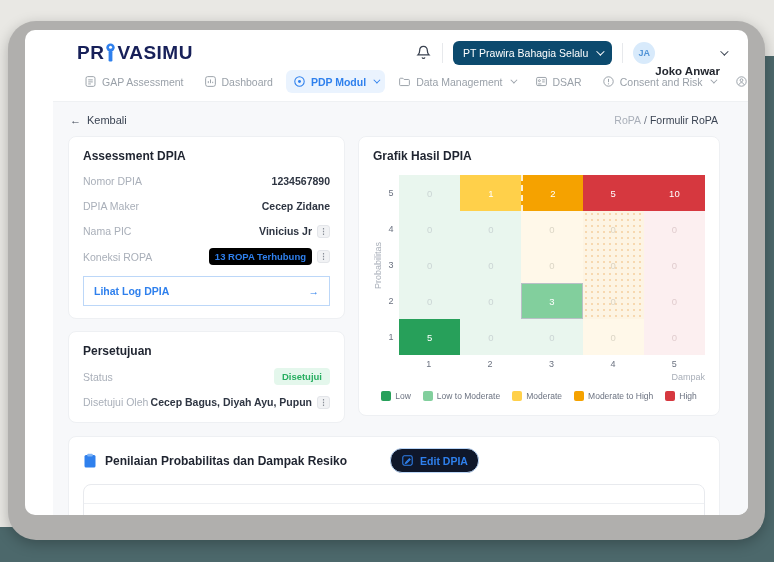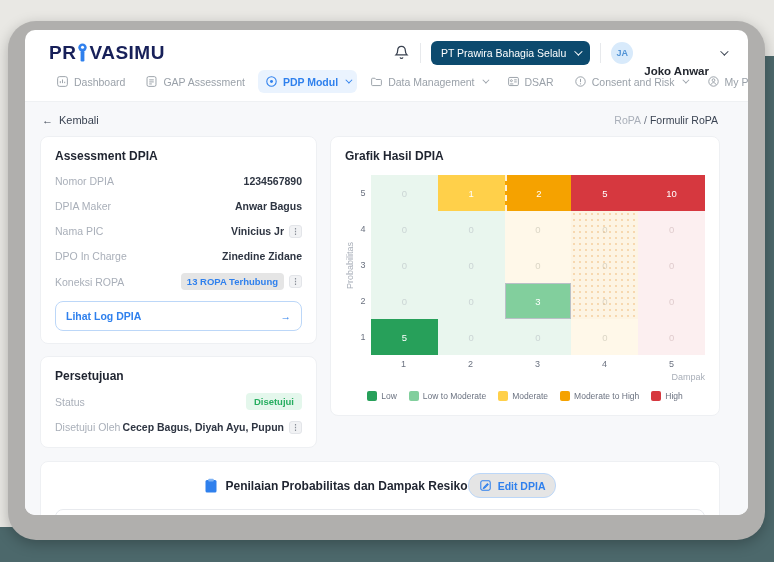--- a/index.html
+++ b/index.html
@@ -4,34 +4,34 @@
 <style>
   * { margin:0; padding:0; box-sizing:border-box; }
   body { font-family:"Liberation Sans", sans-serif; background:#E9E8E4; }
   .stage { position:relative; width:774px; height:562px; background:#E9E8E4; overflow:hidden; }
 
   .teal-bottom { position:absolute; left:0; right:0; top:527px; bottom:0; background:#4C686B; }
   .teal-right  { position:absolute; right:0; top:56px; width:13px; bottom:0; background:#4C686B; }
   .window-frame { position:absolute; left:8px; top:21px; width:757px; height:519px;
                   background:#B0AFAD; border-radius:28px; box-shadow:0 4px 14px rgba(0,0,0,.25); }
   .panel { position:absolute; left:25px; top:30px; width:723px; height:485px; background:#fff;
-           border-radius:10px; overflow:hidden; display:flex; flex-direction:column; }
+           border-radius:10px; overflow:hidden; display:flex; flex-direction:column;padding-left:28px; }
 
   
   .app-header { display:flex; align-items:center; justify-content:space-between; padding:9px 22px 2px 24px; height:38px; }
   .logo { display:flex; align-items:center; font-weight:bold; font-size:19px; letter-spacing:.5px; color:#172059; }
   .logo .key { margin:0 1px; display:flex; }
   .hdr-right { display:flex; align-items:center; gap:10px; }
   .v-sep { width:1px; height:20px; background:#E7E9EC; }
   .bell-btn { display:flex; color:#3A4250; cursor:pointer; }
   .company-pill { display:flex; align-items:center; gap:8px; background:#0c4a6e; color:#fff;
                   font-size:10.5px; padding:6px 10px; border-radius:6px; cursor:pointer; }
   .avatar { width:22px; height:22px; border-radius:50%; background:#D8EAFB; color:#5193D6;
             font-size:9px; font-weight:bold; display:flex; align-items:center; justify-content:center; }
-  .user-chip { display:flex; align-items:center; gap:11px; cursor:pointer; }
+  .user-chip { display:flex; align-items:center; gap:0; cursor:pointer; }
   .user-name { font-size:11.5px; font-weight:bold; color:#23272F;margin-top:37px; }
   .chev { width:6px; height:6px; border-right:1.5px solid currentColor; border-bottom:1.5px solid currentColor;
           transform:rotate(45deg) translateY(-2px); display:inline-block; }
   .chev.white { color:#fff; } .chev.dark { color:#3A4250; } .chev.blue { color:#2F80ED; } .chev.gray { color:#9AA1A9; }
 
   
   .nav { display:flex; align-items:center; gap:6px; padding:2px 18px 8px 24px; border-bottom:1px solid #EFF1F3; }
   .nav-item { display:flex; align-items:center; gap:5px; color:#9AA1A9; font-size:10.5px;
               padding:5px 7px; border-radius:6px; cursor:pointer; white-space:nowrap; }
   .nav-item .nico { display:flex; }
@@ -49,23 +49,23 @@
   .cols { display:grid; grid-template-columns:277px 1fr; gap:13px; align-items:start; }
   .card { background:#fff; border:1px solid #EEF0F3; border-radius:8px; padding:12px 14px; }
   .card-title { font-size:12px; font-weight:bold; color:#1F2430; }
 
   .info-rows { margin-top:10px; display:flex; flex-direction:column; gap:9px; }
   .irow { display:flex; justify-content:space-between; align-items:center; min-height:16px; }
   .ilabel { font-size:10.5px; color:#A9AFB9; }
   .ivalue { font-size:10.5px; color:#2E3542; font-weight:bold; display:flex; align-items:center; gap:5px; }
   .more-badge { width:13px; height:13px; background:#F1F2F4; border:1px solid #E3E5E9; border-radius:3px;
                 color:#8A8F98; font-size:8px; line-height:11px; text-align:center; cursor:pointer; }
-  .ropa-badge { background:#e5e5e5; color:#2F80ED; font-size:9.5px; font-weight:bold; padding:3px 6px; border-radius:4px; cursor:pointer; }
+  .ropa-badge { background:#000000; color:#2F80ED; font-size:9.5px; font-weight:bold; padding:3px 6px; border-radius:4px; cursor:pointer; }
   .log-btn { margin-top:11px; width:100%; display:flex; justify-content:space-between; align-items:center;
-             border:1px solid #BCD7F8; background:#fff; border-radius:8px; padding:8px 10px;
+             border:1px solid #BCD7F8; background:#fff; border-radius:0; padding:8px 10px;
              color:#2F80ED; font-size:10.5px; font-weight:bold; cursor:pointer; }
 
   .status-badge { background:#E4F7EC; color:#27AE60; font-size:9.5px; font-weight:bold; padding:3px 8px; border-radius:4px; }
 
   
   .plot-wrap { display:flex; margin-top:12px; }
   .ylab { writing-mode:vertical-rl; transform:rotate(180deg); font-size:9px; color:#A9AFB9; text-align:center; height:180px; }
   .yticks { display:flex; flex-direction:column; width:16px; }
   .yticks span { height:36px; display:flex; align-items:center; justify-content:center; font-size:9px; color:#6B7280; }
   .hgrid { flex:1; display:grid; grid-template-columns:repeat(5,1fr); }
@@ -82,23 +82,23 @@
   .cell.zone-pink { background:#FCEFF0; color:rgba(205,180,182,.6); }
   .xticks { display:grid; grid-template-columns:repeat(5,1fr); margin-left:25px; margin-top:4px; }
   .xticks span { text-align:center; font-size:9px; color:#6B7280; }
   .xlab { text-align:right; font-size:9px; color:#A9AFB9; margin-top:3px; margin-left:25px; }
   .legend { display:flex; justify-content:center; gap:12px; margin-top:9px; }
   .leg-item { display:flex; align-items:center; gap:4px; font-size:8.5px; color:#6B7280; }
   .leg-sw { width:10px; height:10px; border-radius:2px; }
 
   
   .assessment { margin-top:13px; background:#fff; border:1px solid #EEF0F3; border-radius:8px; padding:11px 14px; }
-  .assess-head { display:flex; justify-content:center; align-items:center; }
+  .assess-head { display:flex; justify-content:flex-start; align-items:center;gap:43px; }
   .assess-title { display:flex; align-items:center; gap:8px; font-size:12px; font-weight:bold; color:#1F2430; }
-  .edit-btn { display:flex; align-items:center; gap:6px; border:1px solid #BCD7F8; background:#e5e5e5; border-radius:12px;
+  .edit-btn { display:flex; align-items:center; gap:6px; border:1px solid #BCD7F8; background:#0f172a; border-radius:12px;
               padding:5px 10px; color:#2F80ED; font-size:10.5px; font-weight:bold; cursor:pointer; }
   .question-card { margin-top:11px; border:1px solid #E8EAEE; border-radius:8px; min-height:120px; }
   .q-head { display:flex; justify-content:space-between; align-items:center; padding:9px 14px; border-bottom:1px solid #EEF0F3; }
 
   svg { display:block; }
 </style>
 </head>
 <body>
 
 <div class="stage">
@@ -138,34 +138,34 @@
           <span class="user-name">Joko Anwar</span>
           <span class="chev dark"></span>
         </div>
       </div>
     </div>
 
     <div class="nav" id="nav">
         <div class="nav-item">
           <span class="nico">
             <svg width="13" height="13" viewBox="0 0 16 16" fill="none" stroke="currentColor" stroke-width="1.2">
+              <rect x="2.5" y="2" width="11" height="12" rx="2"></rect>
+              <path d="M5.2 6h5.6M5.2 8.5h5.6M5.2 11h3.2"></path>
+            </svg>
+          </span>
+          <span>GAP Assessment</span>
+        </div>
+        <div class="nav-item">
+          <span class="nico">
+            <svg width="13" height="13" viewBox="0 0 16 16" fill="none" stroke="currentColor" stroke-width="1.2">
               <rect x="2" y="2" width="12" height="12" rx="2.5"></rect>
               <path d="M5.3 10V7.5M8 10V5.5M10.7 10V8.3"></path>
             </svg>
           </span>
           <span>Dashboard</span>
-        </div>
-        <div class="nav-item">
-          <span class="nico">
-            <svg width="13" height="13" viewBox="0 0 16 16" fill="none" stroke="currentColor" stroke-width="1.2">
-              <rect x="2.5" y="2" width="11" height="12" rx="2"></rect>
-              <path d="M5.2 6h5.6M5.2 8.5h5.6M5.2 11h3.2"></path>
-            </svg>
-          </span>
-          <span>GAP Assessment</span>
         </div>
         <div class="nav-item active">
           <span class="nico">
             <svg width="13" height="13" viewBox="0 0 16 16" fill="none" stroke="currentColor" stroke-width="1.3">
               <circle cx="8" cy="8" r="5.8"></circle>
               <circle cx="8" cy="8" r="1.8" fill="currentColor" stroke="none"></circle>
             </svg>
           </span>
           <span>PDP Modul</span>
           <span class="chev blue"></span>
@@ -231,34 +231,28 @@
             <div class="info-rows" id="info-rows">
                 <div class="irow">
                   <span class="ilabel">Nomor DPIA</span>
                   <span class="ivalue">
                     <span>1234567890</span>
                   </span>
                 </div>
                 <div class="irow">
                   <span class="ilabel">DPIA Maker</span>
                   <span class="ivalue">
-                    <span>Anwar Bagus</span>
+                    <span>Cecep Zidane</span>
                   </span>
                 </div>
                 <div class="irow">
                   <span class="ilabel">Nama PIC</span>
                   <span class="ivalue">
                     <span>Vinicius Jr</span>
                     <span class="more-badge">⋮</span>
-                  </span>
-                </div>
-                <div class="irow">
-                  <span class="ilabel">DPO In Charge</span>
-                  <span class="ivalue">
-                    <span>Zinedine Zidane</span>
                   </span>
                 </div>
                 <div class="irow">
                   <span class="ilabel">Koneksi ROPA</span>
                   <span class="ivalue">
                     <span class="ropa-badge">13 ROPA Terhubung</span>
                     <span class="more-badge">⋮</span>
                   </span>
                 </div>
               </div>

